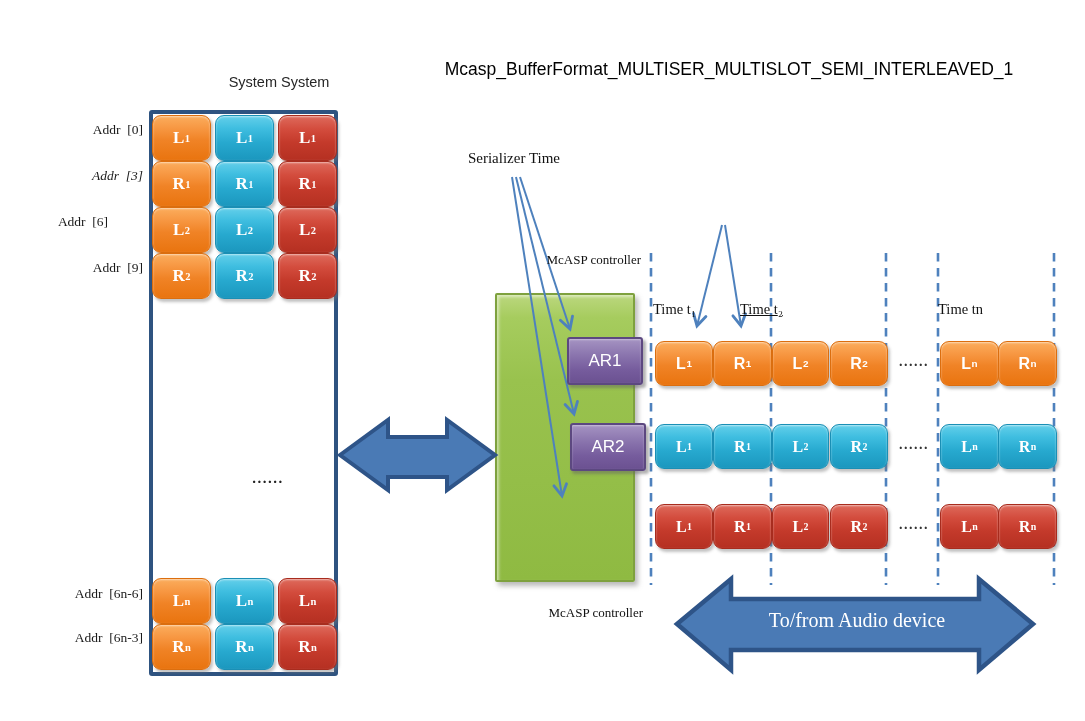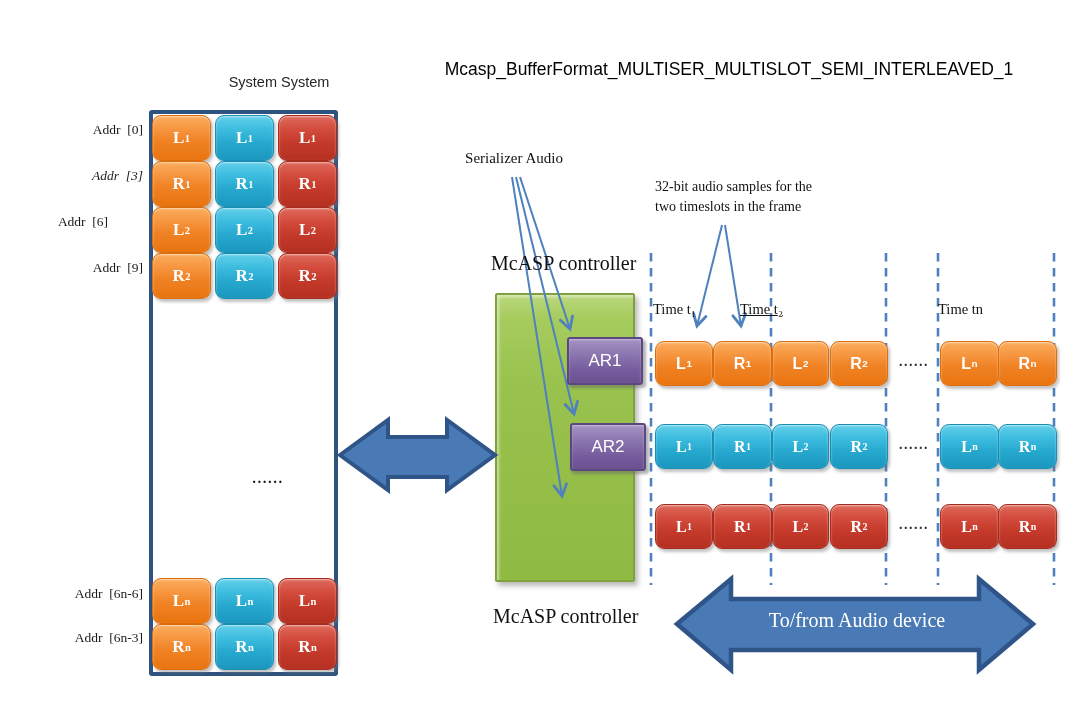--- a/index.html
+++ b/index.html
@@ -32,21 +32,21 @@
   .addr { position:absolute; left:23px; width:120px; text-align:right; font-size:13.5px; color:#1a1a1a; white-space:pre; }
 
   .dots { position:absolute; font-weight:bold; color:#333; letter-spacing:1.5px; font-size:14px; }
 
   #green-box {
     left:495px; top:293px; width:136px; height:285px; border-radius:2px;
     background:linear-gradient(180deg,#BBD77E 0%,#A6CC5E 8%,#99C24E 30%,#8FBA42 100%);
     border:2px solid #7EA13E;
     box-shadow:3px 4px 5px rgba(120,120,120,.5), inset 2px 2px 3px rgba(255,255,255,.5);
   }
-  .mcasp-label { width:150px; text-align:left; font-size:20px; color:#111; }
+  .mcasp-label { width:150px; text-align:right; font-size:13px; color:#111; }
   #serializer-label { left:450px; top:150px; width:128px; text-align:center; font-size:15px; color:#111; }
 
   .ar {
     position:absolute; width:72px; height:44px; border-radius:3px;
     background:linear-gradient(180deg,#A593C2 0%,#8872AC 40%,#765C9D 70%,#6B5191 100%);
     border:2px solid #5C4880; box-shadow:2.5px 3px 3px rgba(100,100,100,.5), inset 0 1px 2px rgba(255,255,255,.4);
     display:flex; align-items:center; justify-content:center;
     color:#fff; font-size:17px; font-family:"Liberation Sans", sans-serif;
   }
 
@@ -181,29 +181,25 @@
       <span>R</span>
       <span class="s">n</span>
     </div>
   <div class="blk red" style="left:278px;top:624px;width:57px;height:44px;">
       <span>R</span>
       <span class="s">n</span>
     </div>
 
   <div class="abs mcasp-label" style="left:491px;top:252px;">McASP controller</div>
   <div class="abs mcasp-label" style="left:493px;top:605px;">McASP controller</div>
-  <div class="abs" id="serializer-label">Serializer Audio</div>
+  <div class="abs" id="serializer-label">Serializer Time</div>
 
   <div class="ar" style="left:567px;top:337px;">AR1</div>
   <div class="ar" style="left:570px;top:423px;">AR2</div>
 
-  <div class="abs note">
-    <div>32-bit audio samples for the</div>
-    <div>two timeslots in the frame</div>
-  </div>
 
   <div class="time-label" style="left:653px;"><span>Time t</span><span class="s">1</span></div>
   <div class="time-label" style="left:740px;text-decoration:underline;"><span>Time t</span><span class="s">2</span></div>
   <div class="time-label" style="left:938px;"><span>Time tn</span><span class="s"></span></div>
 
   <div class="blk orange sans-letter small" style="left:655px;top:341px;width:56px;height:43px;">
       <span>L</span>
       <span class="s">1</span>
     </div>
   <div class="blk orange sans-letter small" style="left:713px;top:341px;width:57px;height:43px;">

